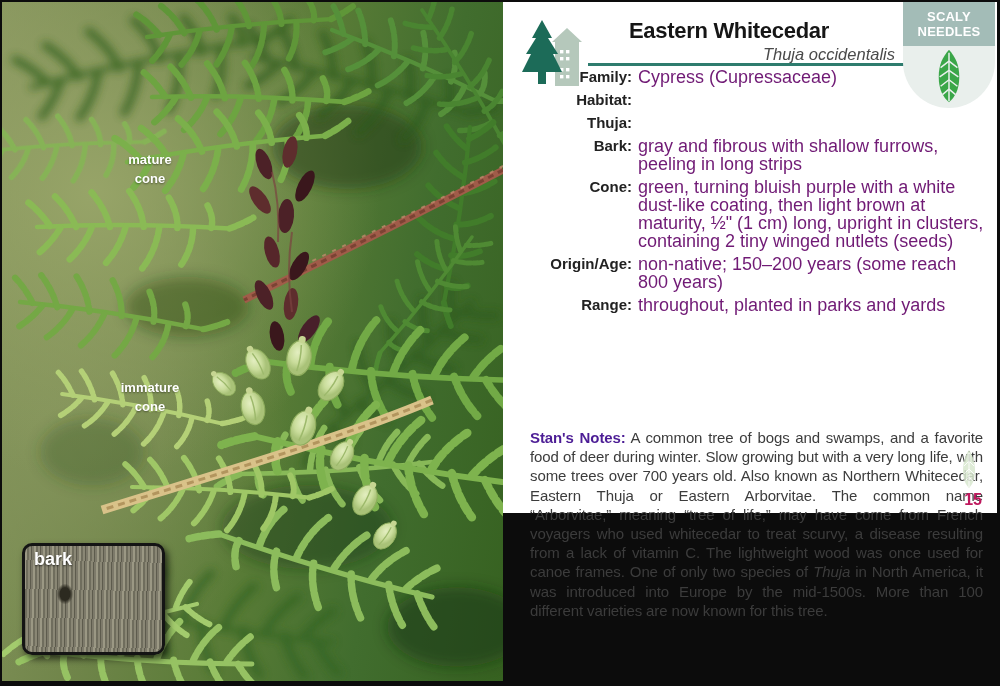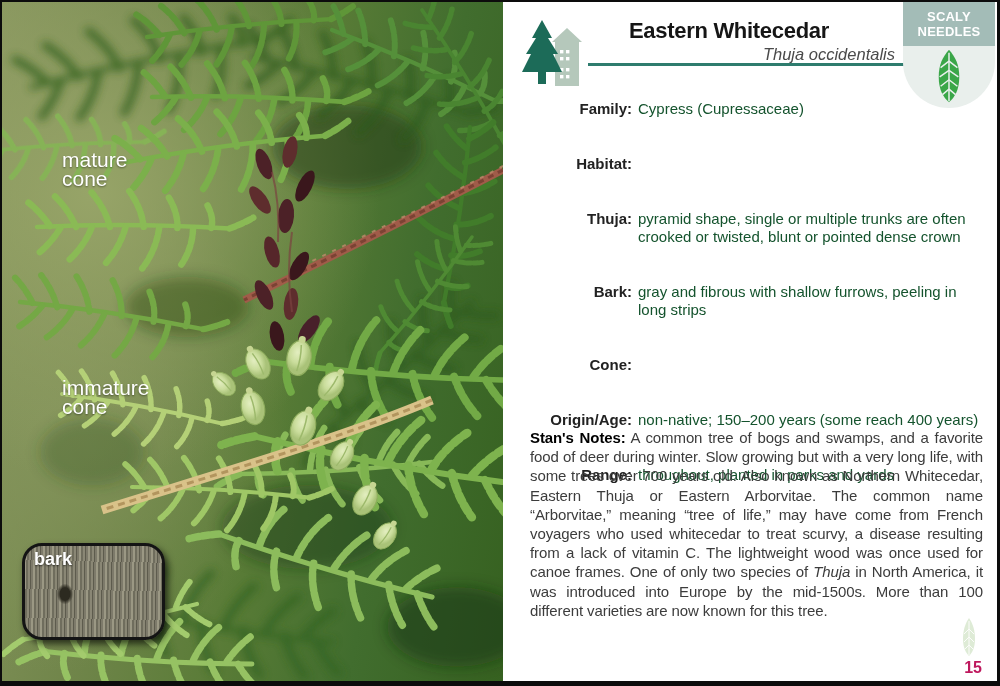--- a/index.html
+++ b/index.html
@@ -5,50 +5,50 @@
   html,body{margin:0;padding:0;background:#444;}
   .book{position:relative;width:1000px;height:686px;background:#0c0c0c;overflow:hidden;
         font-family:"Liberation Sans",sans-serif;}
   
   .photo-pane{position:absolute;left:2px;top:2px;width:501px;height:679px;overflow:hidden;
     background:
       radial-gradient(circle at 18% 28%, #97a468 0%, rgba(0,0,0,0) 45%),
       radial-gradient(circle at 8% 62%, #83935a 0%, rgba(0,0,0,0) 40%),
       linear-gradient(100deg,#87955e 0%,#70854a 30%,#587b36 55%,#416d2e 75%,#366120 100%);}
   .photo-svg{position:absolute;left:0;top:0;width:100%;height:100%;}
-  .photo-label{position:absolute;color:#fff;font-weight:normal;font-size:21px;line-height:19px;
-    text-align:left;text-shadow:0 1px 2px rgba(0,0,0,.45);}
+  .photo-label{position:absolute;color:#fff;font-weight:bold;font-size:13px;line-height:19px;
+    text-align:center;text-shadow:0 1px 2px rgba(0,0,0,.45);}
   .lbl-mature{top:148px;left:60px;width:176px;}
   .lbl-immature{top:376px;left:60px;width:176px;}
-  .bark-inset{position:absolute;left:20px;top:541px;width:143px;height:97px;border-radius:20px;
+  .bark-inset{position:absolute;left:20px;top:541px;width:143px;height:112px;border-radius:10px;
     border:3px solid #141414;box-shadow:3px 4px 7px rgba(0,0,0,.65);box-sizing:border-box;
     background:
       radial-gradient(ellipse 11px 14px at 40px 48px,#2c2a20 0 45%,rgba(0,0,0,0) 75%),
       repeating-linear-gradient(92deg,#9b9884 0 2px,#6f6d5d 2px 4px,#8a8775 4px 6px,#5d5b4d 6px 7px,#7d7a6a 7px 9px);}
   .bark-label{position:absolute;left:9px;top:3px;color:#fff;font-weight:bold;font-size:18px;
     text-shadow:0 1px 2px rgba(0,0,0,.6);}
   
-  .text-pane{position:absolute;left:503px;top:2px;width:494px;height:679px;background:#ffffff;}
+  .text-pane{position:absolute;left:503px;top:2px;width:494px;height:511px;background:#ffffff;}
   .sp-icon{position:absolute;left:19px;top:18px;}
   .head{position:absolute;left:60px;top:16px;width:332px;text-align:center;}
   .title{font-size:22px;font-weight:bold;color:#161616;letter-spacing:-0.3px;line-height:26px;}
   .subtitle{font-size:16.5px;font-style:italic;color:#4a4a4a;margin-top:1px;text-align:right;}
   .rule{position:absolute;left:85px;top:61px;width:318px;height:2.5px;background:#2e7c6e;}
   .badge{position:absolute;right:2px;top:0;width:92px;height:108px;}
   .badge-top{background:#a3bcb7;color:#fff;font-weight:bold;font-size:13px;line-height:14.5px;
     text-align:center;padding:8px 0 7px;letter-spacing:.2px;}
   .badge-bottom{background:#e9efec;height:62px;border-radius:0 0 46px 46px;
     display:flex;align-items:flex-start;justify-content:center;padding-top:2px;box-sizing:border-box;}
   .info{position:absolute;left:0;top:66px;width:482px;display:flex;flex-direction:column;gap:5px;}
-  .row{display:flex;margin-top:32px;}
+  .row{display:flex;}
   .row .lbl{width:129px;text-align:right;font-weight:bold;color:#222;font-size:15px;line-height:18px;flex:none;}
-  .row .val{flex:1;padding-left:6px;color:#14532d;font-size:15px;line-height:18px;max-width:348px;}
+  .row .val{flex:1;padding-left:6px;color:#701a75;font-size:18px;line-height:18px;max-width:348px;}
   .notes{position:absolute;left:27px;top:426px;width:453px;text-align:justify;
     color:#3c3c3c;font-size:15px;line-height:19.2px;letter-spacing:-0.1px;}
-  .notes .nlabel{font-weight:bold;color:#000000;}
+  .notes .nlabel{font-weight:bold;color:#4c1d95;}
   .notes .sp-italic{font-style:italic;}
   .pagenum{position:absolute;right:15px;bottom:4px;font-weight:bold;font-size:16px;color:#be185d;}
   .watermark{position:absolute;right:17px;bottom:24px;opacity:.85;}
 </style>
 </head>
 <body>
 
 <div class="book">
 
   <div class="photo-pane">
@@ -209,32 +209,32 @@
     <div class="info">
       <div class="row">
         <div class="lbl">Family:</div>
         <div class="val">Cypress (Cupressaceae)</div>
       </div>
       <div class="row">
         <div class="lbl">Habitat:</div>
       </div>
       <div class="row">
         <div class="lbl">Thuja:</div>
-        <div class="val">pyramid shape, single or multiple trunks are often crooked or twisted, blunt or pointed dense crown</div>
       </div>
       <div class="row">
         <div class="lbl">Bark:</div>
         <div class="val">gray and fibrous with shallow furrows, peeling in long strips</div>
       </div>
       <div class="row">
         <div class="lbl">Cone:</div>
+        <div class="val">green, turning bluish purple with a white dust-like coating, then light brown at maturity, ½" (1 cm) long, upright in clusters, containing 2 tiny winged nutlets (seeds)</div>
       </div>
       <div class="row">
         <div class="lbl">Origin/Age:</div>
-        <div class="val">non-native; 150–200 years (some reach 400 years)</div>
+        <div class="val">non-native; 150–200 years (some reach 800 years)</div>
       </div>
       <div class="row">
         <div class="lbl">Range:</div>
         <div class="val">throughout, planted in parks and yards</div>
       </div>
     </div>
 
     <div class="notes">
       <span class="nlabel">Stan's Notes:</span><span> A common tree of bogs and swamps, and a favorite food of deer during winter. Slow growing but with a very long life, with some trees over 700 years old. Also known as Northern Whitecedar, Eastern Thuja or Eastern Arborvitae. The common name “Arborvitae,” meaning “tree of life,” may have come from French voyagers who used whitecedar to treat scurvy, a disease resulting from a lack of vitamin C. The lightweight wood was once used for canoe frames. One of only two species of </span><span class="sp-italic">Thuja</span><span> in North America, it was introduced into Europe by the mid-1500s. More than 100 different varieties are now known for this tree.</span>
     </div>

